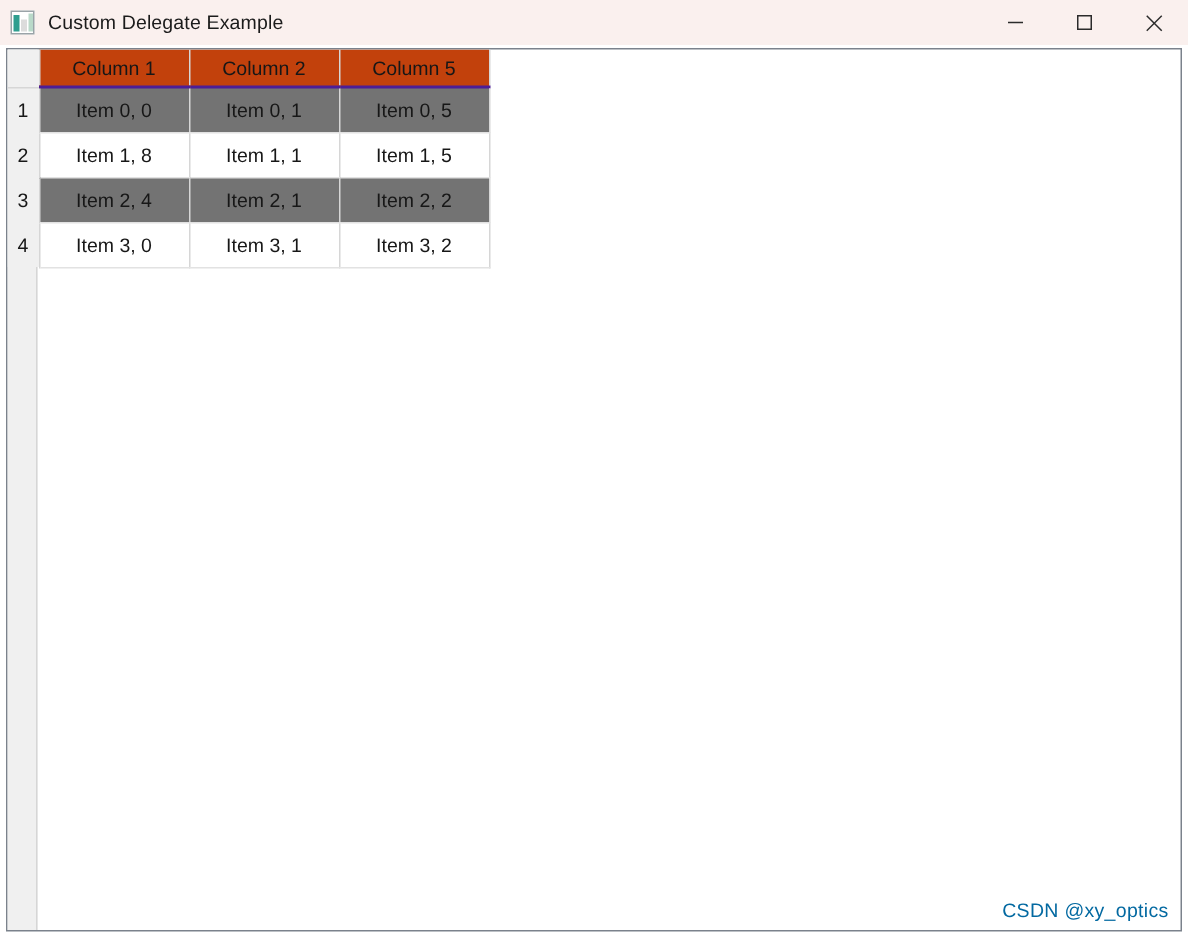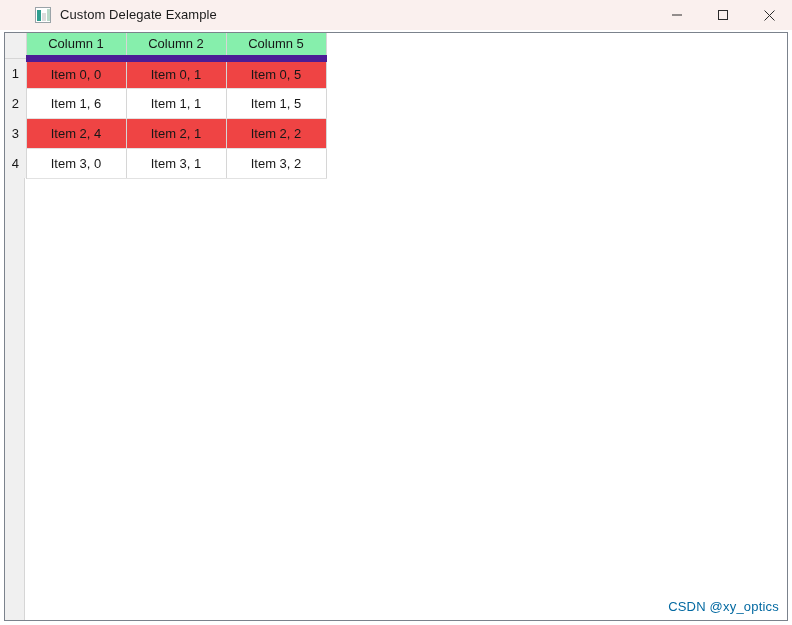--- a/index.html
+++ b/index.html
@@ -26,21 +26,20 @@
   
   .titlebar {
     position: absolute;
     left: 0; top: 0;
     width: 792px;
     height: 30px;
     background: #faf0ee;
     display: flex;
     align-items: center;
     box-sizing: border-box;
-    padding-left: 28px;
   }
   .app-icon {
     width: 16px;
     height: 16px;
     margin-left: 7px;
     margin-right: 9px;
     flex: 0 0 auto;
     position: relative;
     background: #ffffff;
     border: 1px solid #9aa3a8;
@@ -131,42 +130,42 @@
   th.corner {
     width: 21px;
     height: 25px;
     background: #f0f0f0;
     border-right: 1px solid #d6d6d6;
     border-bottom: 1px solid #d6d6d6;
   }
   th.colhdr {
     width: 100px;
     height: 25px;
-    background: #86efac;
-    border-right: 1px solid #d6d6d6;
-    border-bottom: 7px solid #4c1d95;
+    background: #c2410c;
+    border-right: 1px solid #d6d6d6;
+    border-bottom: 2px solid #4c1d95;
     vertical-align: middle;
   }
   th.rowhdr {
     width: 21px;
     height: 30px;
     background: #f0f0f0;
     border-right: 1px solid #d6d6d6;
     color: #171717;
     text-align: center;
     vertical-align: middle;
   }
   td.cell {
     width: 100px;
     height: 30px;
     border-right: 1px solid #d6d6d6;
     border-bottom: 1px solid #e2e2e2;
     vertical-align: middle;
   }
-  tr.alt td.cell { background: #ef4444; margin-left: 16px; }
+  tr.alt td.cell { background: #737373; margin-left: 16px; }
   tr.plain td.cell { background: #ffffff; }
 
   
   .watermark {
     position: absolute;
     right: 8px;
     bottom: 6px;
     font-size: 13px;
     color: #0369a1;
     white-space: nowrap;
@@ -223,21 +222,21 @@
         </thead>
         <tbody>
           <tr class="alt">
             <th class="rowhdr">1</th>
             <td class="cell">Item 0, 0</td>
             <td class="cell">Item 0, 1</td>
             <td class="cell">Item 0, 5</td>
           </tr>
           <tr class="plain">
             <th class="rowhdr">2</th>
-            <td class="cell">Item 1, 6</td>
+            <td class="cell">Item 1, 8</td>
             <td class="cell">Item 1, 1</td>
             <td class="cell">Item 1, 5</td>
           </tr>
           <tr class="alt">
             <th class="rowhdr">3</th>
             <td class="cell">Item 2, 4</td>
             <td class="cell">Item 2, 1</td>
             <td class="cell">Item 2, 2</td>
           </tr>
           <tr class="plain">

